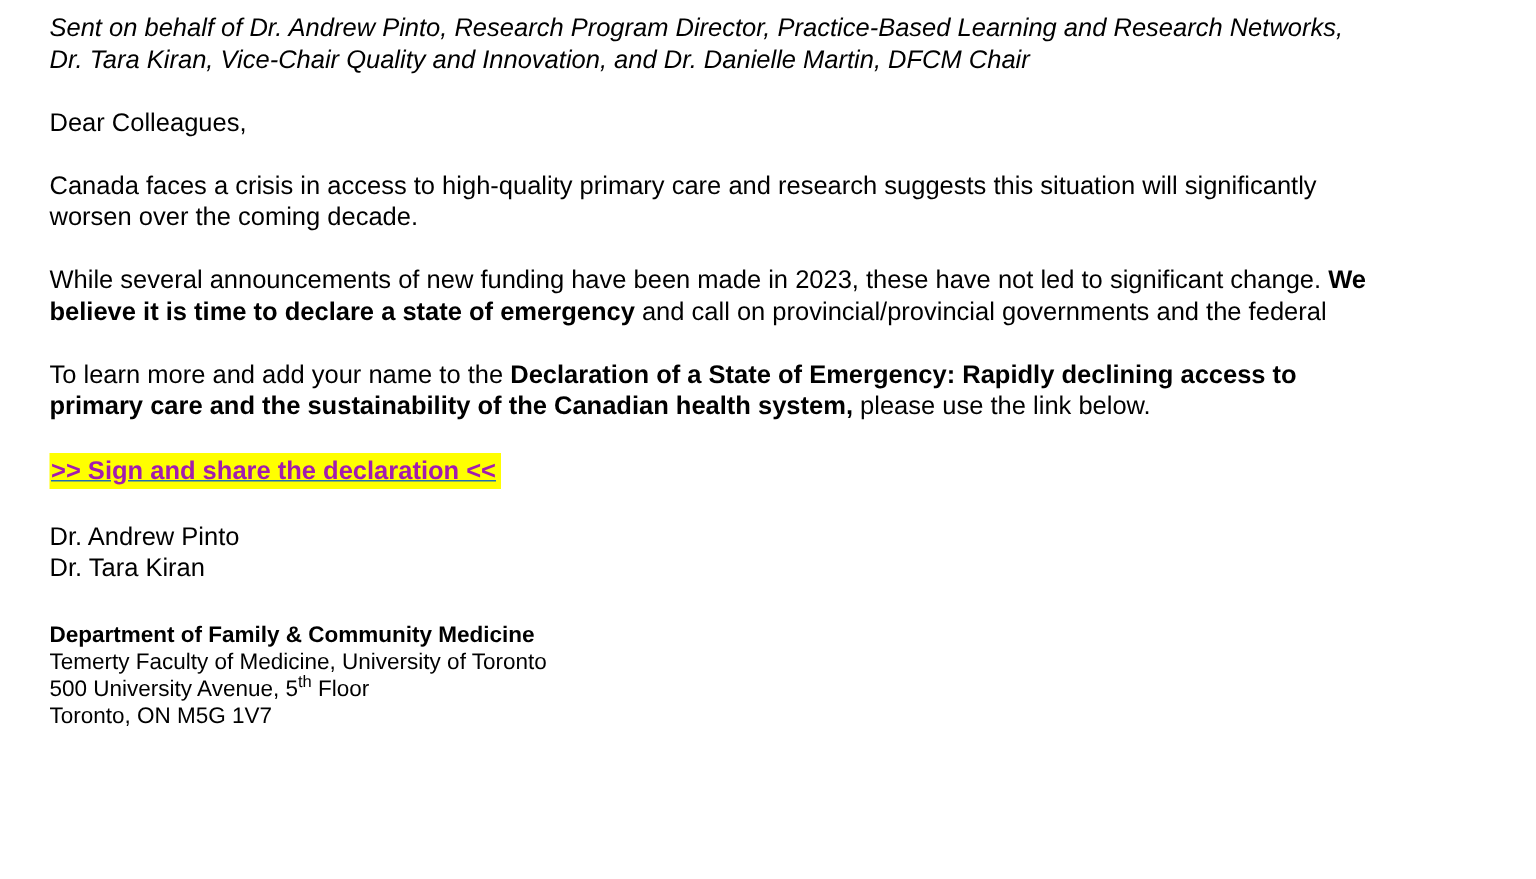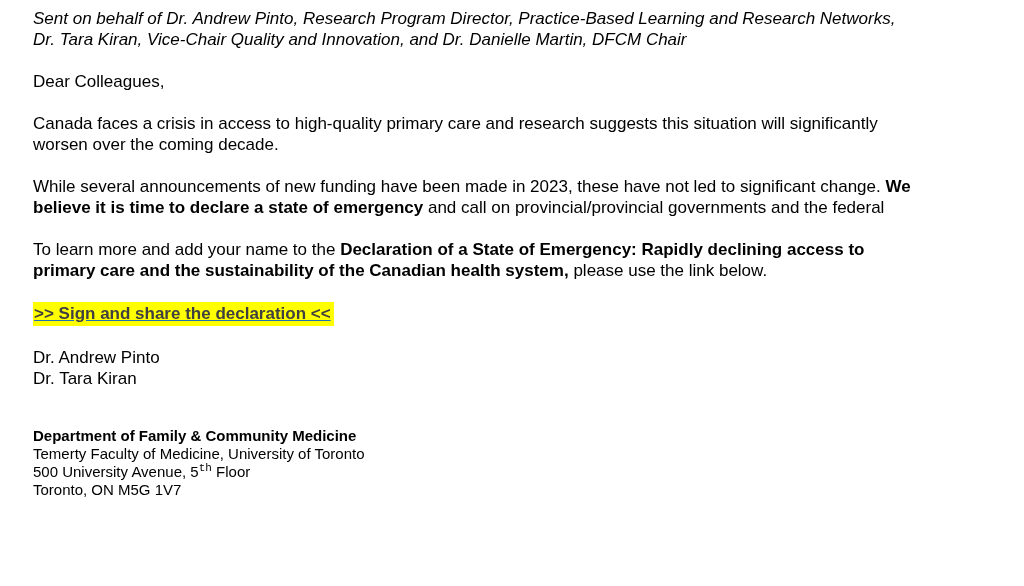--- a/index.html
+++ b/index.html
@@ -20,37 +20,36 @@
   .para {
     margin: 0 0 21px 0;
     font-size: 17px;
     line-height: 21px;
     white-space: nowrap;
   }
   .italic { font-style: italic; }
   .para strong, .para b { font-weight: bold; }
   .sign-link {
     display: inline-block;
-    color: #404040;
+    color: #a21caf;
     background: #ffff00;
     font-weight: bold;
     text-decoration: underline;
     text-decoration-color: #2272b1;
     padding: 1px 3px 2px 1px;
     cursor: pointer;
   }
   .signature {
-    margin-top: 38px;
+    margin-top: 26px;
     font-size: 15px;
     line-height: 18px;
   }
   .signature sup {
     font-size: 11px;
     line-height: 0;
-    font-family: Liberation Mono, monospace;
   }
 </style>
 </head>
 <body>
 
 <div class="page">
 
   <p class="para italic">
     <span>Sent on behalf of Dr. Andrew Pinto, Research Program Director, Practice-Based Learning and Research Networks,</span><br>
     <span>Dr. Tara Kiran, Vice-Chair Quality and Innovation, and Dr. Danielle Martin, DFCM Chair</span>

